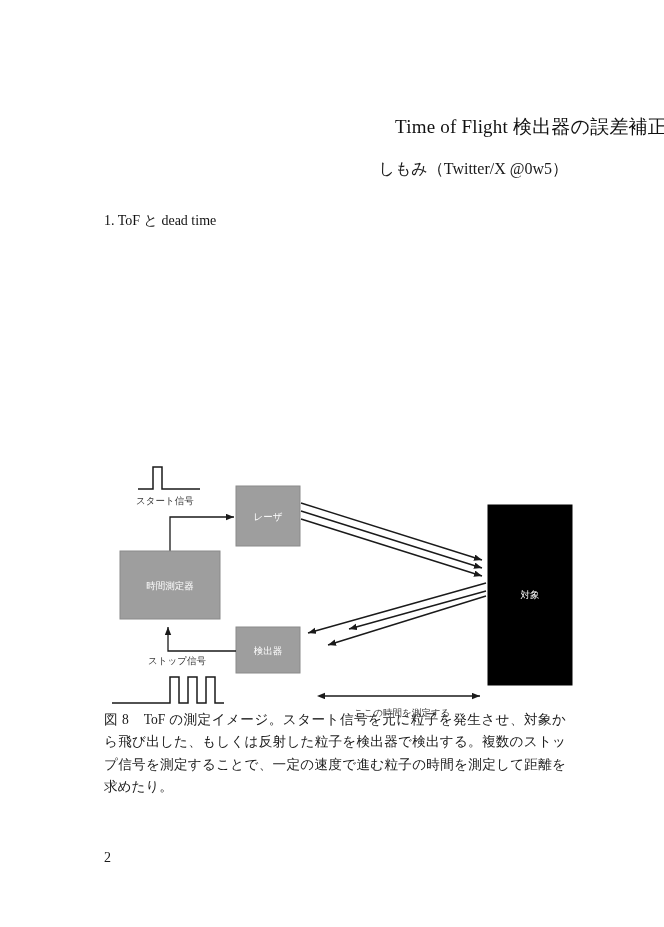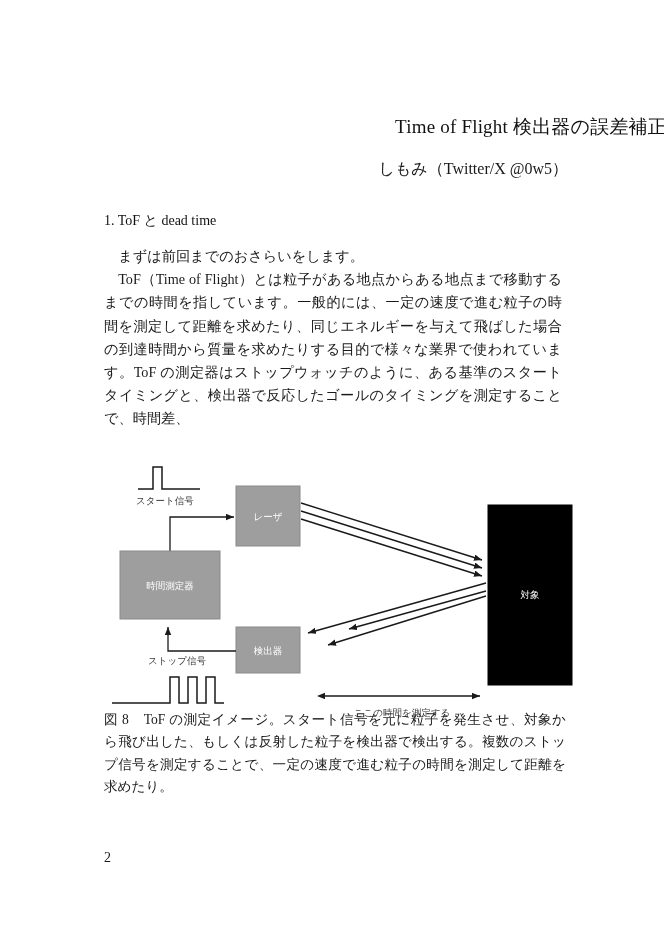--- a/index.html
+++ b/index.html
@@ -114,24 +114,20 @@
 <body>
 
 <div class="page">
 
   <div class="doc-title">Time of Flight 検出器の誤差補正</div>
 
   <div class="doc-author">しもみ（Twitter/X @0w5）</div>
 
   <div class="section-heading">1. ToF と dead time</div>
 
-  <div class="body-block">
-    <p class="indent">まずは前回までのおさらいをします。</p>
-    <p class="indent">ToF（Time of Flight）とは粒子がある地点からある地点まで移動するまでの時間を指しています。一般的には、一定の速度で進む粒子の時間を測定して距離を求めたり、同じエネルギーを与えて飛ばした場合の到達時間から質量を求めたりする目的で様々な業界で使われています。ToF の測定器はストップウォッチのように、ある基準のスタートタイミングと、検出器で反応したゴールのタイミングを測定することで、時間差、</p>
-  </div>
 
   <div class="figure-area">
     <svg width="486" height="270" viewBox="0 0 486 270">
       <defs>
         <marker id="arrowEnd" markerWidth="9" markerHeight="9" refX="8" refY="3.2" orient="auto" markerUnits="userSpaceOnUse">
           <path d="M0,0 L8,3.2 L0,6.4 z" fill="#1a1a1a"></path>
         </marker>
         <marker id="arrowStart" markerWidth="9" markerHeight="9" refX="1" refY="3.2" orient="auto-start-reverse" markerUnits="userSpaceOnUse">
           <path d="M0,0 L8,3.2 L0,6.4 z" fill="#1a1a1a"></path>
         </marker>

